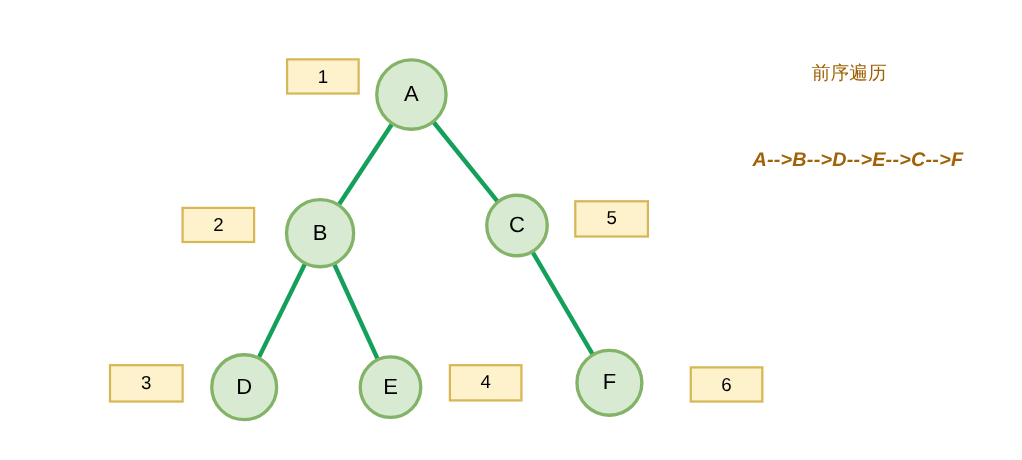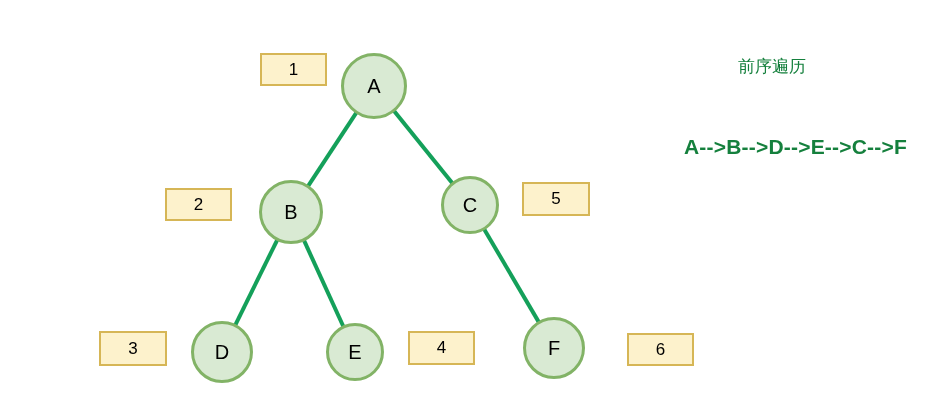--- a/index.html
+++ b/index.html
@@ -48,36 +48,37 @@
     display: flex;
     align-items: center;
     justify-content: center;
     color: #000000;
     font-size: 17px;
     font-family: "Liberation Sans", sans-serif;
     z-index: 3;
   }
   .side-text {
     position: absolute;
-    color: #15803d;
+    color: #a16207;
     font-family: "Liberation Sans", sans-serif;
     white-space: nowrap;
     z-index: 3;
   }
   #traversal-title {
     font-size: 17px;
     left: 738px;
     top: 55px;
   }
   #traversal-sequence {
-    font-size: 21px;
+    font-size: 18px;
     font-weight: bold;
     left: 684px;
     top: 135px;
     letter-spacing: 0.2px;
+    font-style: italic;
   }
 </style>
 </head>
 <body>
 
 <div id="stage">
 
   <svg id="edge-layer" viewBox="0 0 929 418" xmlns="http://www.w3.org/2000/svg">
       <line x1="356.3966937993473" y1="112.7230913407499" x2="308.0532028818823" y2="186.11200526364854" stroke="#14a05a" stroke-width="4" stroke-linecap="butt"></line>
       <line x1="394.0921690223051" y1="110.90591785056566" x2="452.4193521054831" y2="183.20732188075505" stroke="#14a05a" stroke-width="4" stroke-linecap="butt"></line>

